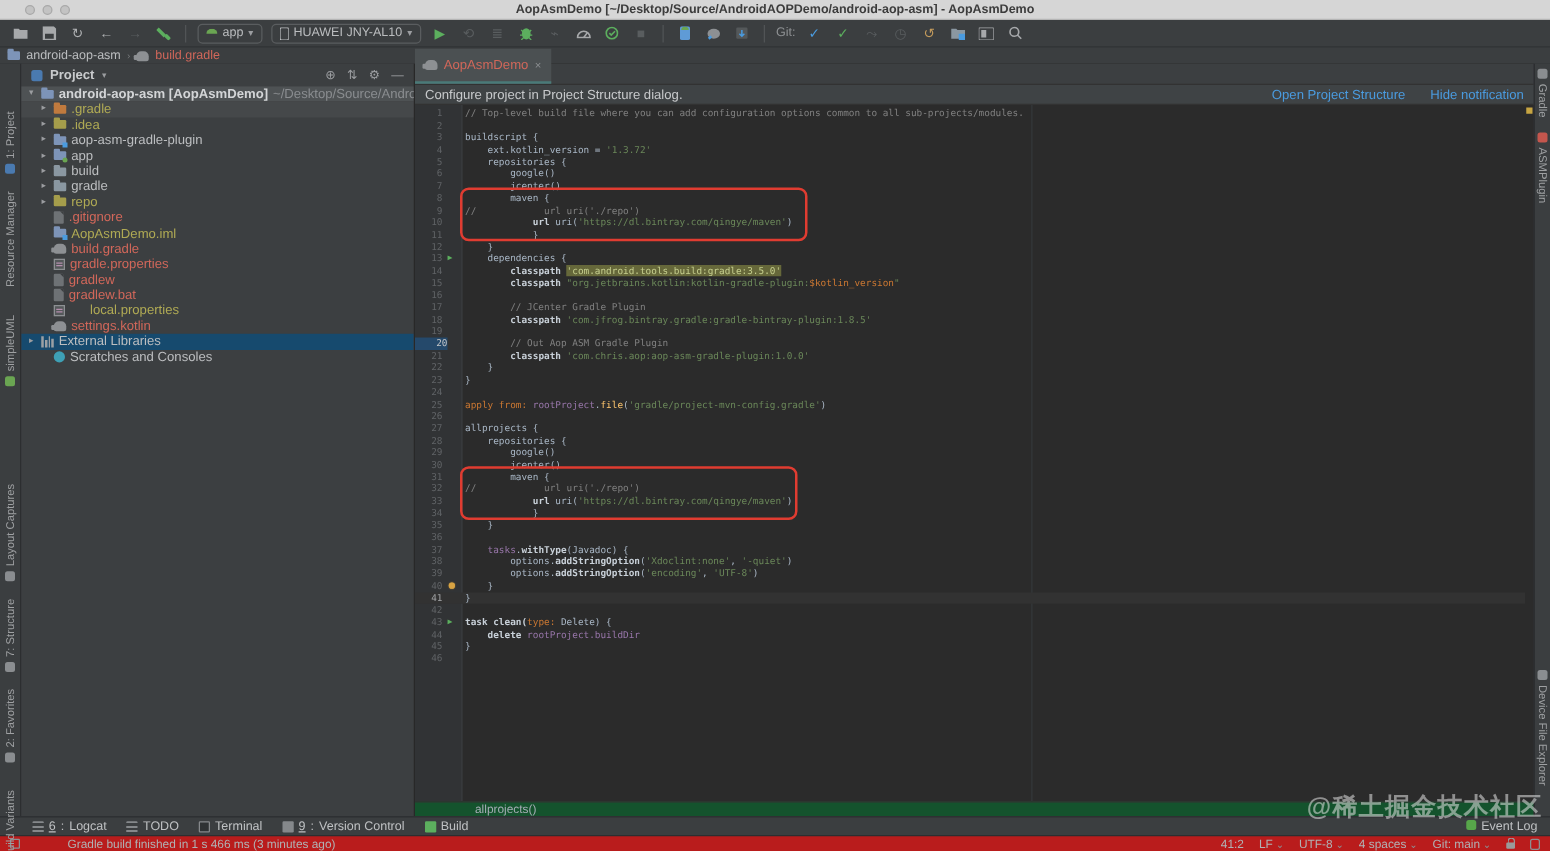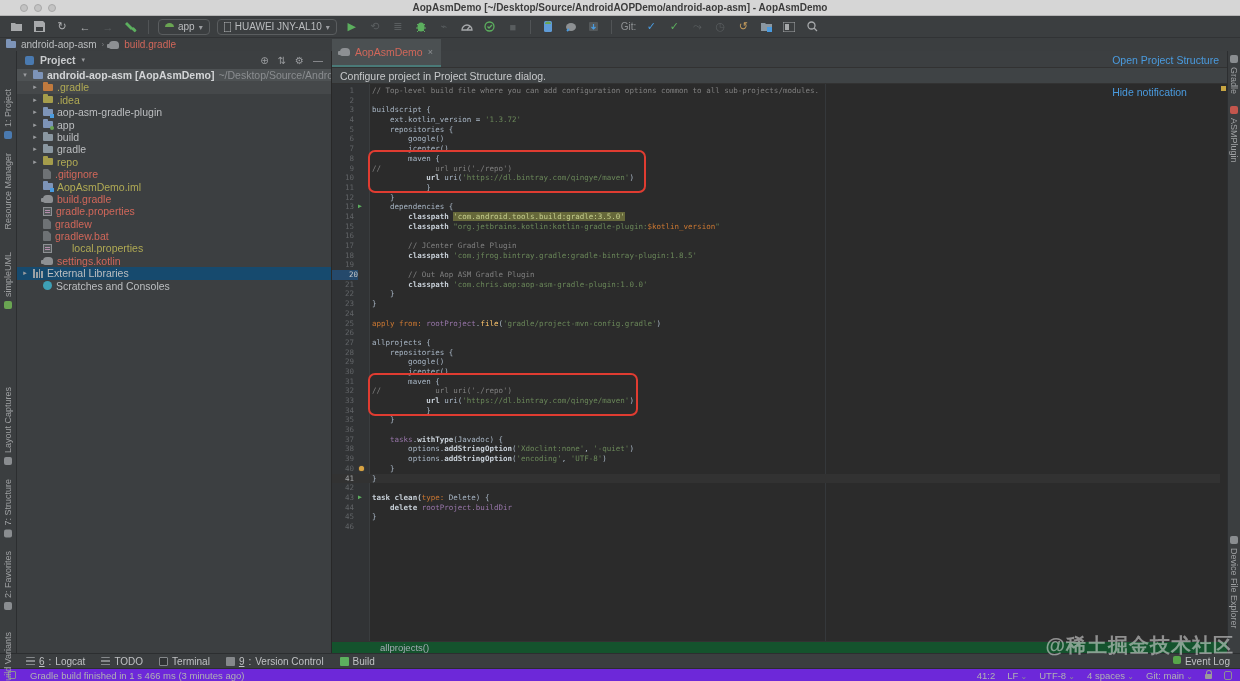--- a/index.html
+++ b/index.html
@@ -89,21 +89,21 @@
 
   
   .editor { flex:1; display:flex; flex-direction:column; min-width:0; background:#2b2b2b; }
   .tabbar { height:17px; background:#3c3f41; border-bottom:1px solid #323232; display:flex;
             align-items:flex-end; flex:0 0 17px; }
   .tab { height:28px; background:#4b5052; border-bottom:2px solid #4a7a78; display:flex;
          align-items:center; gap:5px; padding:0 8px; font-size:10.5px; color:#d1675a; }
   .tab .x { color:#8d9093; font-size:9px; }
   .banner { height:16px; background:#3f4345; border-bottom:1px solid #323232; display:flex;
             align-items:center; padding:0 8px; font-size:10.5px; color:#c7c9cb; flex:0 0 16px; }
-  .banner .links { margin-left:auto; display:flex; gap:20px;flex-direction:column; }
+  .banner .links { margin-left:auto; display:flex; gap:20px; }
   .banner a { color:#4a9bdf; text-decoration:none; }
 
   .codearea { position:relative; flex:1; overflow:hidden;
               font-family:"DejaVu Sans Mono","Liberation Mono",monospace; font-size:7.5px; }
   .gutterbg { position:absolute; left:0; top:0; bottom:0; width:38px; background:#313335;
               border-right:1px solid #3a3d3f; }
   .marginline { position:absolute; left:493px; top:0; bottom:0; width:1px; background:#35383b; }
   .codelines { position:absolute; left:0; top:2px; right:7px; }
   .cl { height:9.7px; line-height:9.7px; white-space:pre; position:relative; padding-left:40px; }
   .cl.cur { background:#323232; }
@@ -132,22 +132,22 @@
                color:#bfc1c3; flex:0 0 15px; }
   .bwitem { display:flex; align-items:center; gap:4px; }
   .bwitem .u { text-decoration:underline; }
   .bico { width:9px; height:9px; border-radius:1px; background:#85888b; flex:0 0 9px; }
   .bico.lines { background:linear-gradient(#85888b 0 1.5px,transparent 1.5px 3.5px,#85888b 3.5px 5px,transparent 5px 7px,#85888b 7px 8.5px,transparent 8.5px); }
   .bico.green { background:#5caf5e; }
   .bico.term { background:#2f3234; border:1px solid #85888b; }
   .eventlog { margin-left:auto; display:flex; align-items:flex-start; gap:4px; }
   .elico { width:8px; height:8px; border-radius:2px; background:#57a64a; }
 
-  .statusbar { height:13px; background:#6d28d9; border-top:1px solid #2c2e30; display:flex;
-               align-items:center; font-size:9.5px; color:#b0b2b4; padding:0 8px; flex:0 0 13px; }
+  .statusbar { height:13px; background:#b91c1c; border-top:1px solid #2c2e30; display:flex;
+               align-items:center; font-size:9.5px; color:#b0b2b4; padding:0 8px; flex:0 0 13px;gap:24px; }
   .swicon { width:8px; height:8px; border:1px solid #8d9093; border-radius:1px; margin-right:14px; }
   .sright { margin-left:auto; display:flex; align-items:center; gap:12px; }
   .schev::after { content:" ⌄"; color:#8d9093; font-size:8px; }
   .lock { width:7px; height:5px; background:#9a9a9a; border-radius:1px; position:relative; margin-top:3px; }
   .lock::before { content:""; position:absolute; top:-4px; left:1px; width:4px; height:4px;
                   border:1px solid #9a9a9a; border-bottom:none; border-radius:3px 3px 0 0; }
   .devico { width:8px; height:9px; border:1px solid #8d9093; border-radius:2px; }
 
   .watermark { position:absolute; right:6px; bottom:22px; font-size:20px; font-weight:bold;
                color:rgba(228,228,228,0.55); z-index:6; letter-spacing:1px; }

